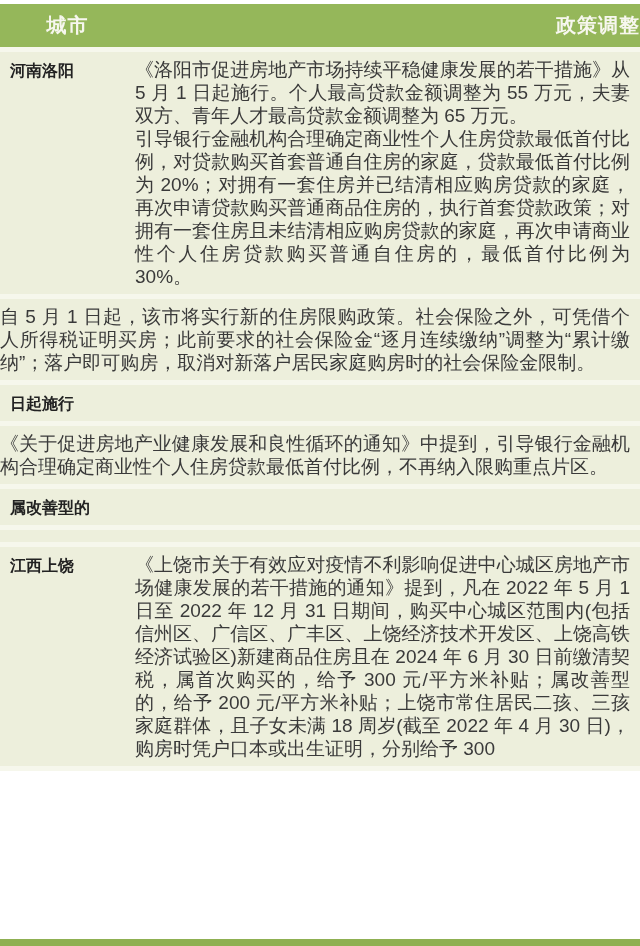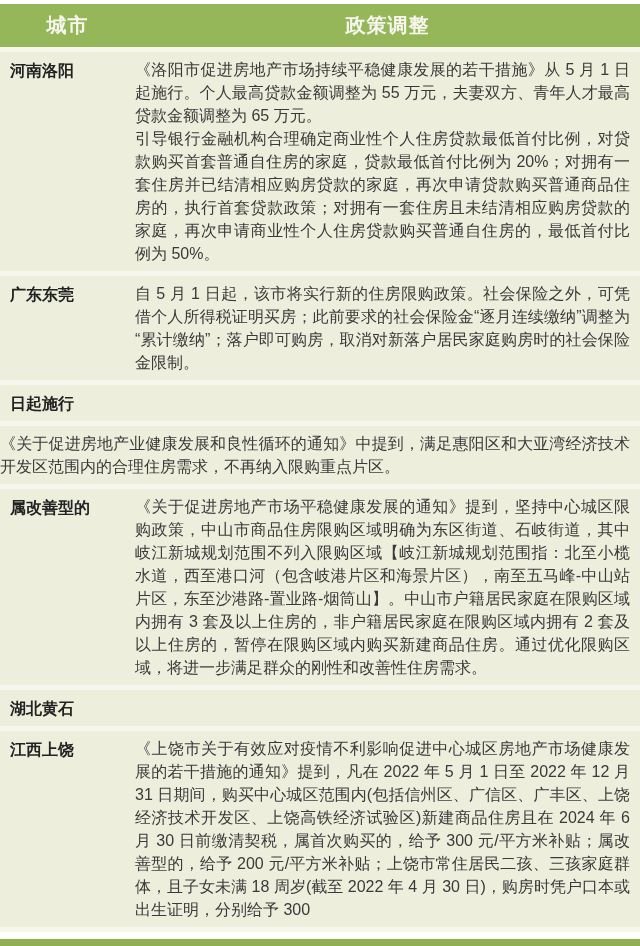--- a/index.html
+++ b/index.html
@@ -46,41 +46,41 @@
     font-size: 20px;
     font-weight: bold;
     letter-spacing: 1px;
   }
   .th-city {
     width: 135px;
     text-align: center;
   }
   .th-policy {
     flex: 1;
-    text-align: center;
+    text-align: right;
   }
   .row {
     display: flex;
     background: var(--row-bg);
     margin-bottom: 5px;
     padding: 6px 0;
   }
   .cell-city {
     width: 135px;
     flex: 0 0 135px;
     padding: 1px 6px 0 10px;
     font-size: 16px;
     font-weight: bold;
     color: var(--city-text);
     line-height: 23px;
   }
   .cell-policy {
     flex: 1;
     padding-right: 10px;
-    font-size: 16px;
+    font-size: 19px;
     line-height: 23px;
     color: var(--body-text);
     text-align: justify;
   }
   .cell-policy p { margin: 0; }
   .bottom-strip {
     position: absolute;
     bottom: 0;
     left: 0;
     width: 100%;
@@ -96,45 +96,40 @@
   <div class="table">
     <div class="thead">
       <div class="th th-city">城市</div>
       <div class="th th-policy">政策调整</div>
     </div>
     <div id="rows">
         <div class="row">
           <div class="cell-city">河南洛阳</div>
           <div class="cell-policy">
             <p>《洛阳市促进房地产市场持续平稳健康发展的若干措施》从 5 月 1 日起施行。个人最高贷款金额调整为 55 万元，夫妻双方、青年人才最高贷款金额调整为 65 万元。</p>
-            <p>引导银行金融机构合理确定商业性个人住房贷款最低首付比例，对贷款购买首套普通自住房的家庭，贷款最低首付比例为 20%；对拥有一套住房并已结清相应购房贷款的家庭，再次申请贷款购买普通商品住房的，执行首套贷款政策；对拥有一套住房且未结清相应购房贷款的家庭，再次申请商业性个人住房贷款购买普通自住房的，最低首付比例为 50%。</p>
+            <p>引导银行金融机构合理确定商业性个人住房贷款最低首付比例，对贷款购买首套普通自住房的家庭，贷款最低首付比例为 20%；对拥有一套住房并已结清相应购房贷款的家庭，再次申请贷款购买普通商品住房的，执行首套贷款政策；对拥有一套住房且未结清相应购房贷款的家庭，再次申请商业性个人住房贷款购买普通自住房的，最低首付比例为 30%。</p>
           </div>
         </div>
         <div class="row">
-          <div class="cell-city">广东东莞</div>
           <div class="cell-policy">
             <p>自 5 月 1 日起，该市将实行新的住房限购政策。社会保险之外，可凭借个人所得税证明买房；此前要求的社会保险金“逐月连续缴纳”调整为“累计缴纳”；落户即可购房，取消对新落户居民家庭购房时的社会保险金限制。</p>
           </div>
         </div>
         <div class="row">
           <div class="cell-city">日起施行</div>
         </div>
         <div class="row">
           <div class="cell-policy">
-            <p>《关于促进房地产业健康发展和良性循环的通知》中提到，满足惠阳区和大亚湾经济技术开发区范围内的合理住房需求，不再纳入限购重点片区。</p>
+            <p>《关于促进房地产业健康发展和良性循环的通知》中提到，引导银行金融机构合理确定商业性个人住房贷款最低首付比例，不再纳入限购重点片区。</p>
           </div>
         </div>
         <div class="row">
           <div class="cell-city">属改善型的</div>
-          <div class="cell-policy">
-            <p>《关于促进房地产市场平稳健康发展的通知》提到，坚持中心城区限购政策，中山市商品住房限购区域明确为东区街道、石岐街道，其中岐江新城规划范围不列入限购区域【岐江新城规划范围指：北至小榄水道，西至港口河（包含岐港片区和海景片区），南至五马峰-中山站片区，东至沙港路-置业路-烟筒山】。中山市户籍居民家庭在限购区域内拥有 3 套及以上住房的，非户籍居民家庭在限购区域内拥有 2 套及以上住房的，暂停在限购区域内购买新建商品住房。通过优化限购区域，将进一步满足群众的刚性和改善性住房需求。</p>
-          </div>
         </div>
         <div class="row">
-          <div class="cell-city">湖北黄石</div>
         </div>
         <div class="row">
           <div class="cell-city">江西上饶</div>
           <div class="cell-policy">
             <p>《上饶市关于有效应对疫情不利影响促进中心城区房地产市场健康发展的若干措施的通知》提到，凡在 2022 年 5 月 1 日至 2022 年 12 月 31 日期间，购买中心城区范围内(包括信州区、广信区、广丰区、上饶经济技术开发区、上饶高铁经济试验区)新建商品住房且在 2024 年 6 月 30 日前缴清契税，属首次购买的，给予 300 元/平方米补贴；属改善型的，给予 200 元/平方米补贴；上饶市常住居民二孩、三孩家庭群体，且子女未满 18 周岁(截至 2022 年 4 月 30 日)，购房时凭户口本或出生证明，分别给予 300</p>
           </div>
         </div>
       </div>
   </div>
   <div class="bottom-strip"></div>

